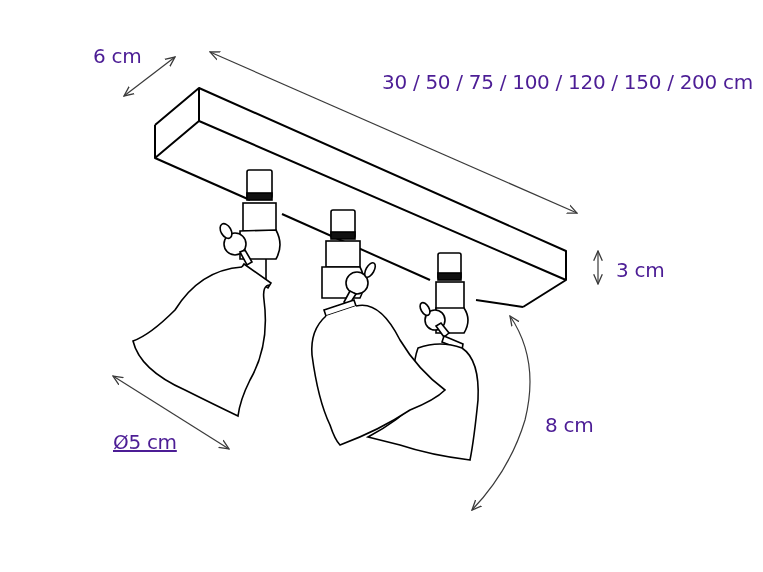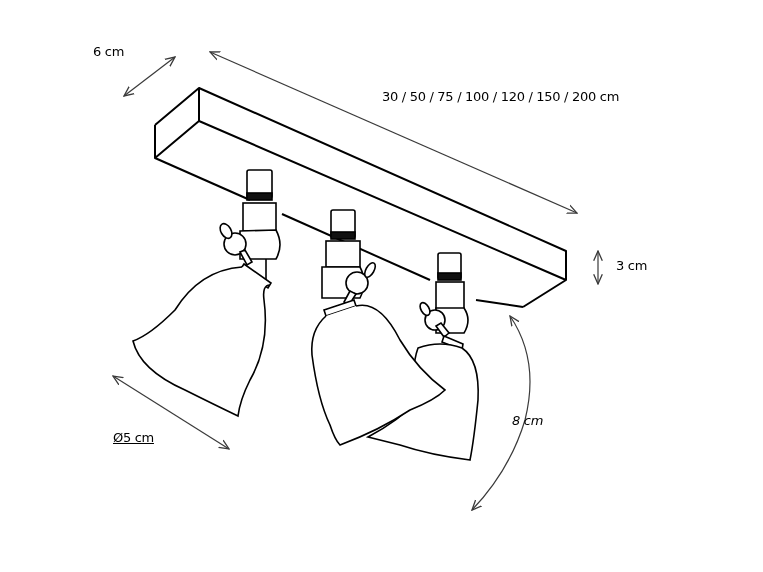--- a/index.html
+++ b/index.html
@@ -1,17 +1,17 @@
 <!DOCTYPE html>
 <html><head>
 <meta charset="utf-8">
 <style>
   html, body { margin:0; padding:0; background:#ffffff; }
   body { width:763px; height:572px; position:relative; overflow:hidden; font-family:"Liberation Sans", sans-serif; }
-  .label { position:absolute; color:#000000; font-size:13px; font-family:"DejaVu Sans", sans-serif; white-space:nowrap; letter-spacing:-0.3px; }
+  .label { position:absolute; color:#4c1d95; font-size:20px; font-family:"DejaVu Sans", sans-serif; white-space:nowrap; letter-spacing:-0.3px; }
   svg { position:absolute; left:0; top:0; }
 </style>
 </head>
 <body>
 
 <svg width="763" height="572" viewBox="0 0 763 572">
   <defs>
     <marker id="ah" viewBox="0 0 10 10" refX="9" refY="5" markerWidth="9" markerHeight="9" orient="auto-start-reverse">
       <path d="M0,1 L9,5 L0,9" fill="none" stroke="#3a3a3a" stroke-width="1.2"></path>
     </marker>
@@ -66,16 +66,16 @@
   <g fill="none" stroke="#3a3a3a" stroke-width="1.2">
     <line x1="124" y1="96" x2="175" y2="57" marker-start="url(#ah)" marker-end="url(#ah)"></line>
     <line x1="210" y1="52" x2="577" y2="213" marker-start="url(#ah)" marker-end="url(#ah)"></line>
     <line x1="598" y1="251" x2="598" y2="284" marker-start="url(#ah)" marker-end="url(#ah)"></line>
     <line x1="113" y1="376" x2="229" y2="449" marker-start="url(#ah)" marker-end="url(#ah)"></line>
     <path d="M510,316 Q540,360 525,420 Q510,470 472,510" marker-start="url(#ah)" marker-end="url(#ah)"></path>
   </g>
 </svg>
 
 <div class="label" style="left:93px; top:44px;">6 cm</div>
-<div class="label" style="left:382px; top:70px;margin-top:19px;">30 / 50 / 75 / 100 / 120 / 150 / 200 cm</div>
+<div class="label" style="left:382px; top:70px;">30 / 50 / 75 / 100 / 120 / 150 / 200 cm</div>
 <div class="label" style="left:616px; top:258px;text-align:center;">3 cm</div>
 <div class="label" style="left:113px; top:430px;text-decoration:underline;">Ø5 cm</div>
-<div class="label" style="left:512px; top:413px;font-style:italic;">8 cm</div>
+<div class="label" style="left:545px; top:413px;">8 cm</div>
 
 </body></html>

